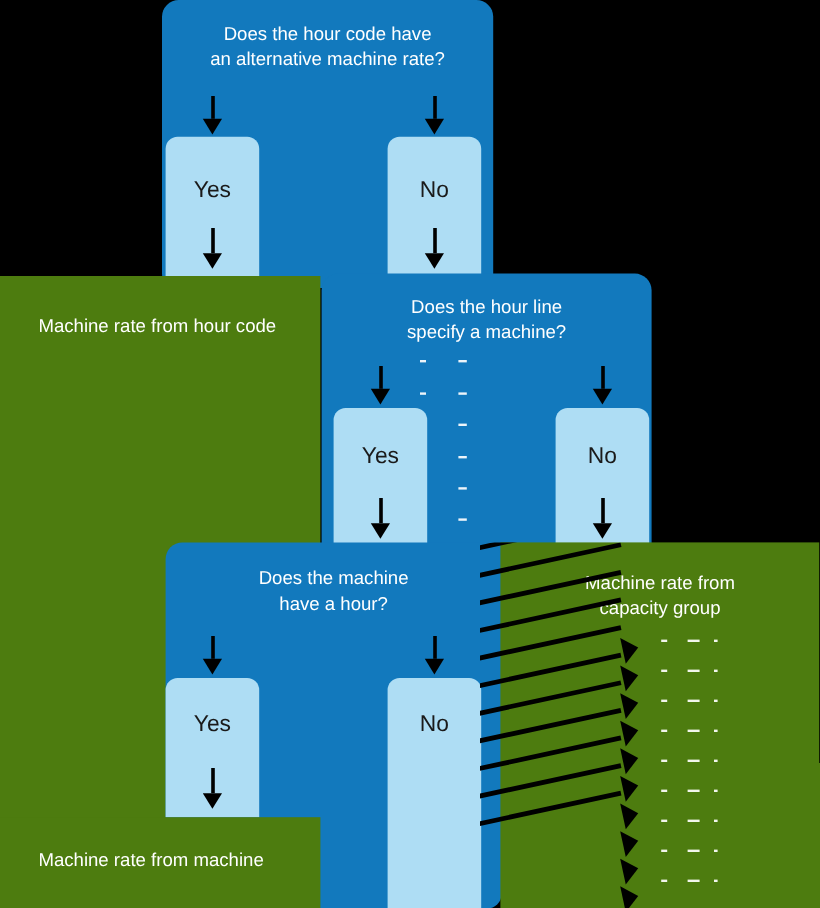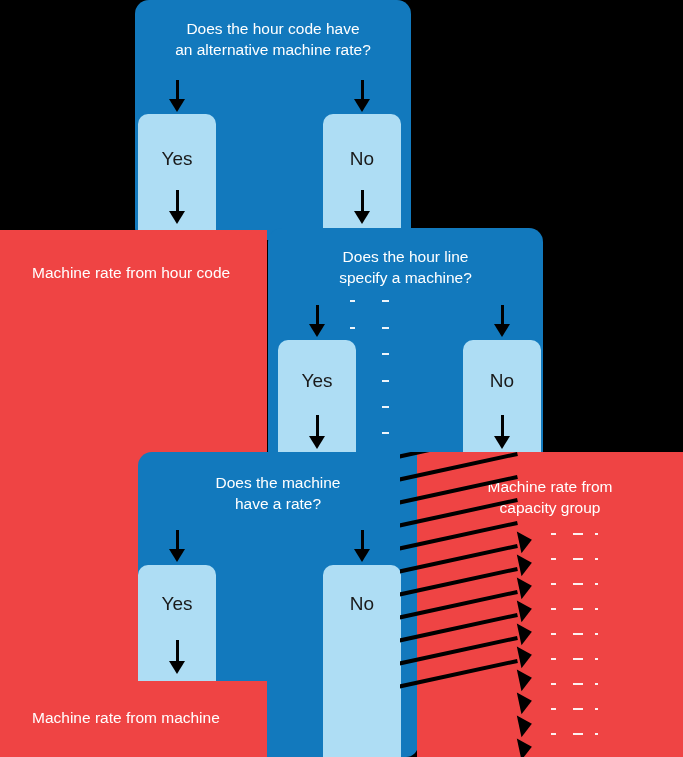--- a/index.html
+++ b/index.html
@@ -25,21 +25,21 @@
     background: #1279bd;
     border-radius: 12px;
     color: #ffffff;
   }
   .branch {
     background: #aeddf4;
     border-radius: 10px;
     color: #1a1a1a;
   }
   .terminal {
-    background: #ef4444;
+    background: #4d7c0f;
     color: #ffffff;
   }
 
   .node-title {
     position: absolute;
     left: 0;
     right: 0;
     text-align: center;
     font-size: 15.5px;
     line-height: 21px;
@@ -194,21 +194,21 @@
     <div class="dash" style="left:382px; top:327px; width:7px;"></div>
     <div class="dash" style="left:382px; top:353px; width:7px;"></div>
     <div class="dash" style="left:382px; top:380px; width:7px;"></div>
     <div class="dash" style="left:382px; top:406px; width:7px;"></div>
     <div class="dash" style="left:382px; top:432px; width:7px;"></div>
     <div class="dash" style="left:382px; top:458px; width:7px;"></div>
   </div>
 
   <div class="node decision" style="left:138px; top:452px; width:280px; height:305px; border-top-left-radius:14px; border-top-right-radius:14px;">
     <div class="node-title" style="top:20px;">Does the machine
-have a rate?</div>
+have a hour?</div>
   </div>
 
   <div class="arrow-down" style="left:169px; top:530px; height:32px;">
     <div class="shaft" style="height:19px;"></div>
     <div class="head"></div>
   </div>
   <div class="arrow-down" style="left:354px; top:530px; height:32px;">
     <div class="shaft" style="height:19px;"></div>
     <div class="head"></div>
   </div>

